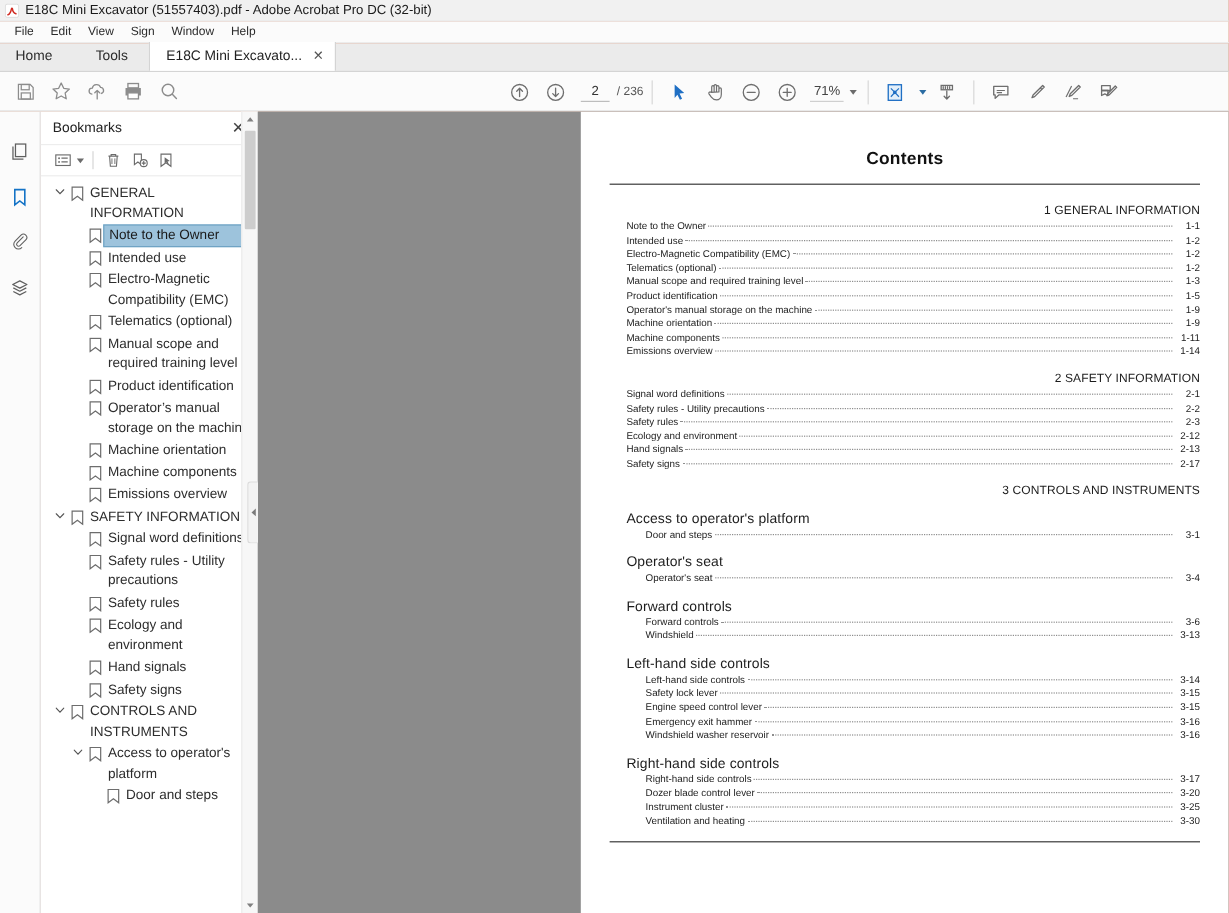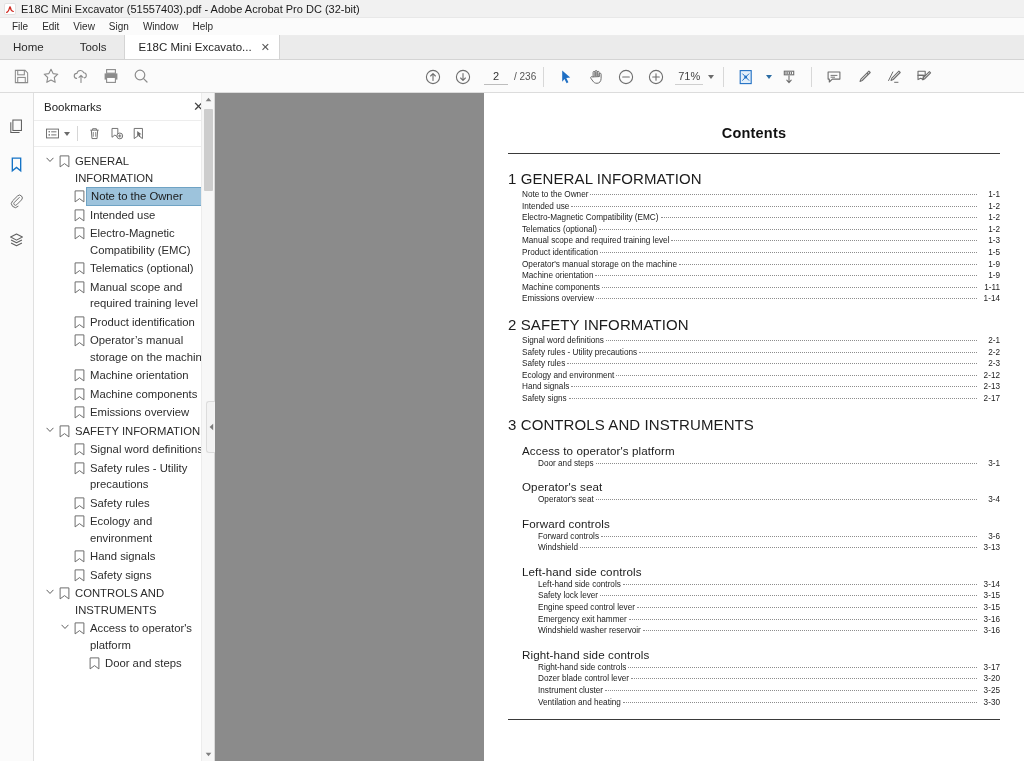--- a/index.html
+++ b/index.html
@@ -266,22 +266,22 @@
   
   .toc-title {
     text-align: center; font-size: 14.5px; font-weight: bold;
     color: #111; letter-spacing: 0.2px;
     margin-bottom: 12px;
   }
   .toc-rule { height: 1px; background: #3a3a3a; margin-bottom: 16px; }
   .toc-rule.bottom { margin-top: 9px; margin-bottom: 0; }
 
   .chapter {
-    font-size: 15px; color: #1c1c1c;
-    margin-bottom: 2px; letter-spacing: 0.1px;
+    font-size: 10px; color: #1c1c1c;
+    margin-bottom: 2px; letter-spacing: 0.1px; text-align: right;
   }
   .section {
     font-size: 11.6px; color: #1c1c1c;
     margin: 0 0 1px 14px; letter-spacing: 0.1px;
   }
   .entries { margin-bottom: 11px; }
   .entry {
     display: flex; align-items: baseline;
     font-size: 8.2px; color: #1c1c1c;
     line-height: 11.6px; padding-left: 14px;

